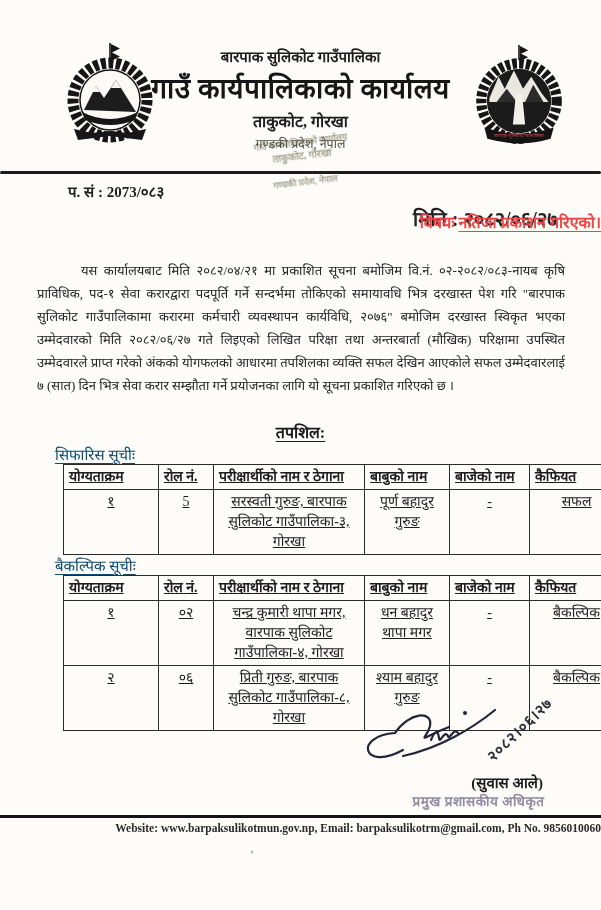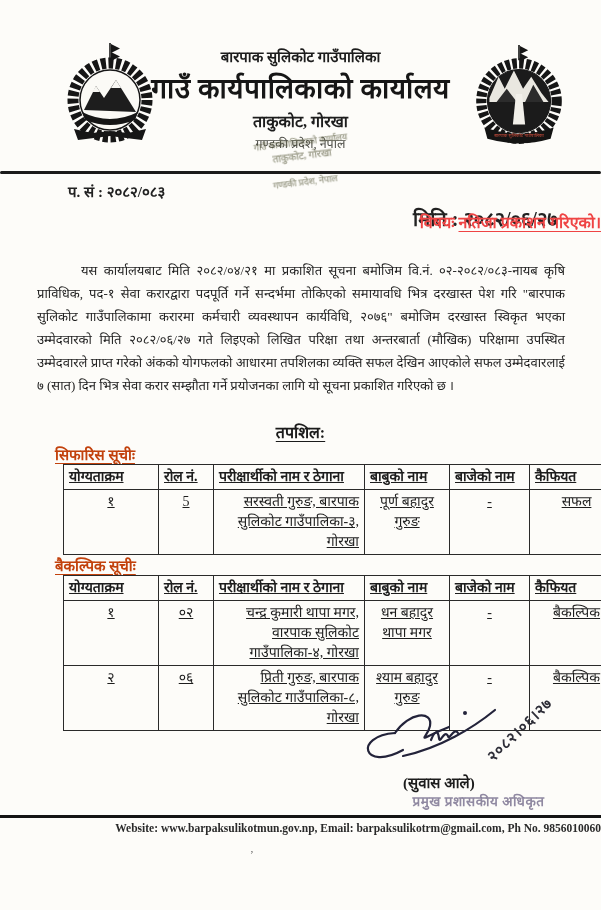--- a/index.html
+++ b/index.html
@@ -47,21 +47,21 @@
     position:absolute;left:37px;right:36px;top:243px;
     font-size:13px;line-height:23px;text-align:justify;color:#1f1f1f;
     text-indent:44px;
     margin-top:16px;
   }
   .tapashil{
     position:absolute;left:0;right:0;top:421px;text-align:center;
     font-size:16px;font-weight:bold;text-decoration:underline;text-underline-offset:3px;color:#1b1b1b;
   }
   .list-title{
-    position:absolute;left:55px;font-size:15px;font-weight:bold;color:#c2410c;
+    position:absolute;left:55px;font-size:15px;font-weight:normal;color:#0c4a6e;
     text-decoration:underline;text-underline-offset:3px;
   }
   .title-reco{top:444px;}
   .title-alt{top:555px;}
 
   
   table.result-table{
     position:absolute;left:63px;width:501px;
     border-collapse:collapse;table-layout:fixed;
     font-size:14px;color:#1d1d1d;
@@ -72,30 +72,30 @@
     border:1.6px solid #2a2a2a;
     padding:2px 5px;
     line-height:20px;
     vertical-align:top;
     text-decoration:underline;
   }
   .result-table th{font-weight:bold;text-align:left;white-space:nowrap;overflow:hidden;}
   .col-rank{width:84px;} .col-roll{width:44px;border-radius:11px;} .col-name{width:140px;}
   .col-father{width:74px;margin-left:27px;} .col-gf{width:69px;} .col-remarks{width:83px;}
   td.c{text-align:center;}
-  td.name-cell{text-align:right;}
+  td.name-cell{text-align:center;}
 
   
   .sig-svg{position:absolute;left:345px;top:700px;width:190px;height:80px;}
   .sig-date{
     position:absolute;left:489px;top:748px;
     transform:rotate(-44deg);transform-origin:0 50%;
     font-size:15px;font-weight:bold;color:#2e2e38;letter-spacing:1px;white-space:nowrap;
   }
-  .sig-name{position:absolute;left:403px;top:772px;width:140px;text-align:left;
+  .sig-name{position:absolute;left:403px;top:772px;width:140px;text-align:right;
     font-size:15px;font-weight:600;color:#1c1c1c;}
   .sig-designation{
     position:absolute;left:396px;top:792px;width:165px;text-align:center;
     font-size:13.5px;font-weight:bold;color:rgba(125,116,146,.85);
     filter:blur(.35px);letter-spacing:.5px;
   }
 
   
   .footer-rule{position:absolute;left:0;top:815px;width:601px;height:3px;background:#141414;}
   .footer-text{position:absolute;left:0;right:0;top:822px;text-align:right;
@@ -142,21 +142,21 @@
   </div>
 
   <div class="stamp-header">
     <div class="sl1">गाउँ कार्यपालिकाको कार्यालय</div>
     <div class="sl2">ताकुकोट, गोरखा</div>
     <div class="sl3">गण्डकी प्रदेश, नेपाल</div>
   </div>
 
   <div class="rule-top"></div>
 
-  <div class="ref-row-left">प. सं : २०८२/०८३</div>
+  <div class="ref-row-left">प. सं : 2073/०८३</div>
   <div class="ref-row-right">मिति : २०८२/०६/२७</div>
 
   <div class="subject">
     <span>विषयः</span>
     <span class="u">नतिजा प्रकाशन गरिएको।</span>
   </div>
 
   <div class="bodytext">यस कार्यालयबाट मिति २०८२/०४/२१ मा प्रकाशित सूचना बमोजिम वि.नं. ०२-२०८२/०८३-नायब कृषि प्राविधिक, पद-१ सेवा करारद्वारा पदपूर्ति गर्ने सन्दर्भमा तोकिएको समायावधि भित्र दरखास्त पेश गरि "बारपाक सुलिकोट गाउँपालिकामा करारमा कर्मचारी व्यवस्थापन कार्यविधि, २०७६" बमोजिम दरखास्त स्विकृत भएका उम्मेदवारको मिति २०८२/०६/२७ गते लिइएको लिखित परिक्षा तथा अन्तरबार्ता (मौखिक) परिक्षामा उपस्थित उम्मेदवारले प्राप्त गरेको अंकको योगफलको आधारमा तपशिलका व्यक्ति सफल देखिन आएकोले सफल उम्मेदवारलाई ७ (सात) दिन भित्र सेवा करार सम्झौता गर्ने प्रयोजनका लागि यो सूचना प्रकाशित गरिएको छ ।</div>
 
   <div class="tapashil">तपशिल:</div>

